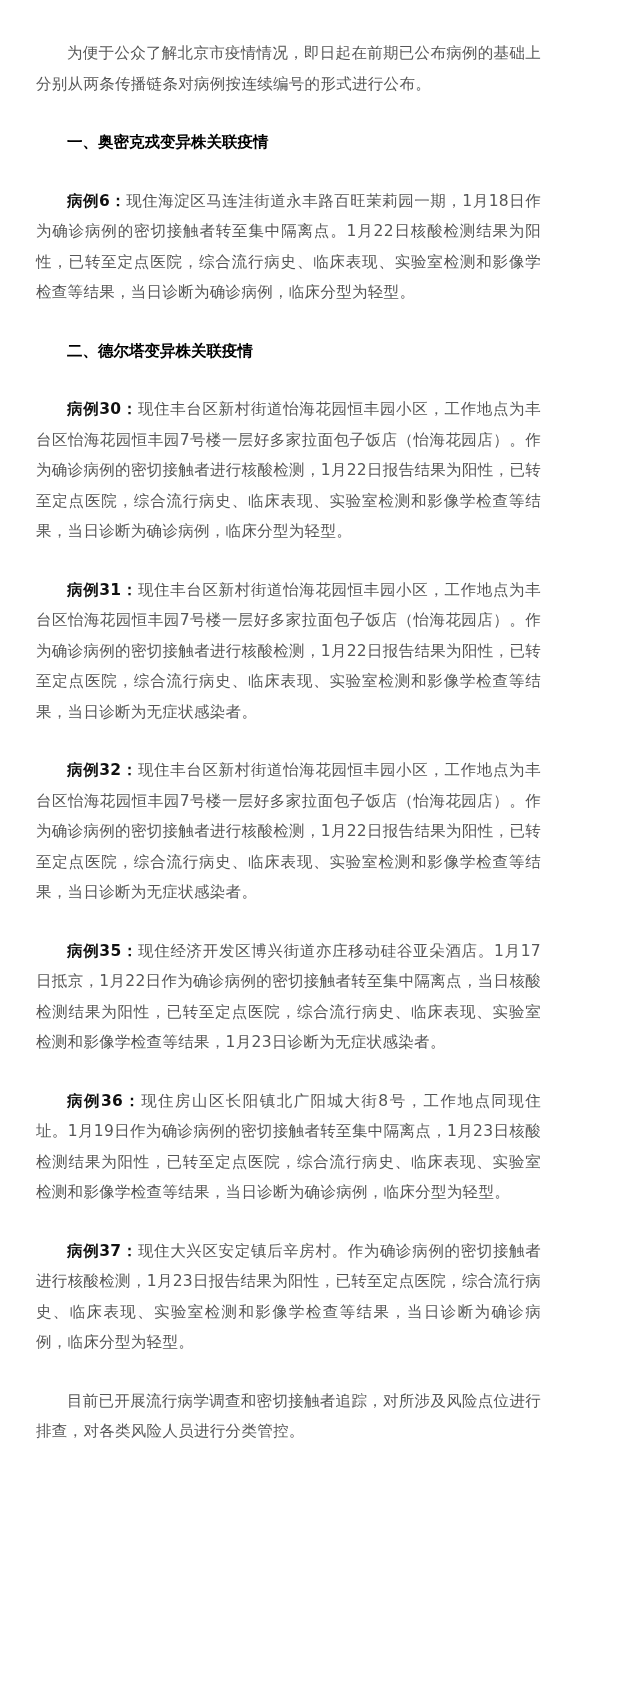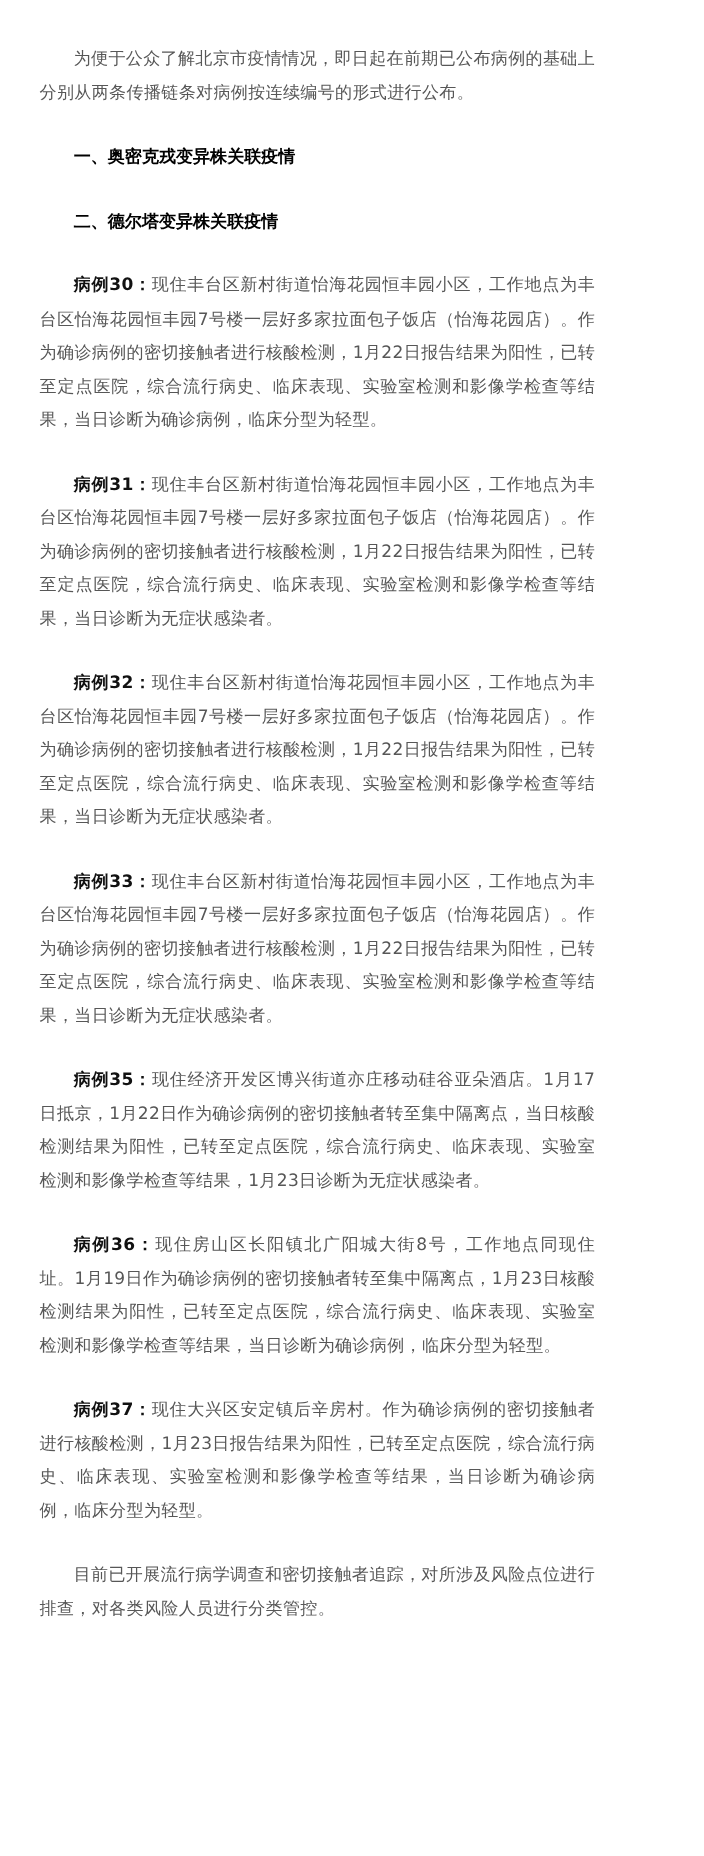--- a/index.html
+++ b/index.html
@@ -38,30 +38,30 @@
 </style>
 </head>
 <body>
 
 <div class="article">
 
   <p class="para">为便于公众了解北京市疫情情况，即日起在前期已公布病例的基础上分别从两条传播链条对病例按连续编号的形式进行公布。</p>
 
   <p class="heading">一、奥密克戎变异株关联疫情</p>
 
+  <p class="para"><span class="case-label">病例6：</span><span>现住海淀区马连洼街道永丰路百旺茉莉园一期，1月18日作为确诊病例的密切接触者转至集中隔离点。1月22日核酸检测结果为阳性，已转至定点医院，综合流行病史、临床表现、实验室检测和影像学检查等结果，当日诊断为确诊病例，临床分型为轻型。</span></p>
 
   <p class="heading">二、德尔塔变异株关联疫情</p>
 
   <p class="para"><span class="case-label">病例30：</span><span>现住丰台区新村街道怡海花园恒丰园小区，工作地点为丰台区怡海花园恒丰园7号楼一层好多家拉面包子饭店（怡海花园店）。作为确诊病例的密切接触者进行核酸检测，1月22日报告结果为阳性，已转至定点医院，综合流行病史、临床表现、实验室检测和影像学检查等结果，当日诊断为确诊病例，临床分型为轻型。</span></p>
 
   <p class="para"><span class="case-label">病例31：</span><span>现住丰台区新村街道怡海花园恒丰园小区，工作地点为丰台区怡海花园恒丰园7号楼一层好多家拉面包子饭店（怡海花园店）。作为确诊病例的密切接触者进行核酸检测，1月22日报告结果为阳性，已转至定点医院，综合流行病史、临床表现、实验室检测和影像学检查等结果，当日诊断为无症状感染者。</span></p>
 
   <p class="para"><span class="case-label">病例32：</span><span>现住丰台区新村街道怡海花园恒丰园小区，工作地点为丰台区怡海花园恒丰园7号楼一层好多家拉面包子饭店（怡海花园店）。作为确诊病例的密切接触者进行核酸检测，1月22日报告结果为阳性，已转至定点医院，综合流行病史、临床表现、实验室检测和影像学检查等结果，当日诊断为无症状感染者。</span></p>
 
-  <p class="para"><span class="case-label">病例33：</span><span>现住丰台区新村街道怡海花园恒丰园小区，工作地点为丰台区怡海花园恒丰园7号楼一层好多家拉面包子饭店（怡海花园店）。作为确诊病例的密切接触者进行核酸检测，1月22日报告结果为阳性，已转至定点医院，综合流行病史、临床表现、实验室检测和影像学检查等结果，当日诊断为无症状感染者。</span></p>
 
 
   <p class="para"><span class="case-label">病例35：</span><span>现住经济开发区博兴街道亦庄移动硅谷亚朵酒店。1月17日抵京，1月22日作为确诊病例的密切接触者转至集中隔离点，当日核酸检测结果为阳性，已转至定点医院，综合流行病史、临床表现、实验室检测和影像学检查等结果，1月23日诊断为无症状感染者。</span></p>
 
   <p class="para"><span class="case-label">病例36：</span><span>现住房山区长阳镇北广阳城大街8号，工作地点同现住址。1月19日作为确诊病例的密切接触者转至集中隔离点，1月23日核酸检测结果为阳性，已转至定点医院，综合流行病史、临床表现、实验室检测和影像学检查等结果，当日诊断为确诊病例，临床分型为轻型。</span></p>
 
   <p class="para"><span class="case-label">病例37：</span><span>现住大兴区安定镇后辛房村。作为确诊病例的密切接触者进行核酸检测，1月23日报告结果为阳性，已转至定点医院，综合流行病史、临床表现、实验室检测和影像学检查等结果，当日诊断为确诊病例，临床分型为轻型。</span></p>
 
   <p class="para">目前已开展流行病学调查和密切接触者追踪，对所涉及风险点位进行排查，对各类风险人员进行分类管控。</p>
 

